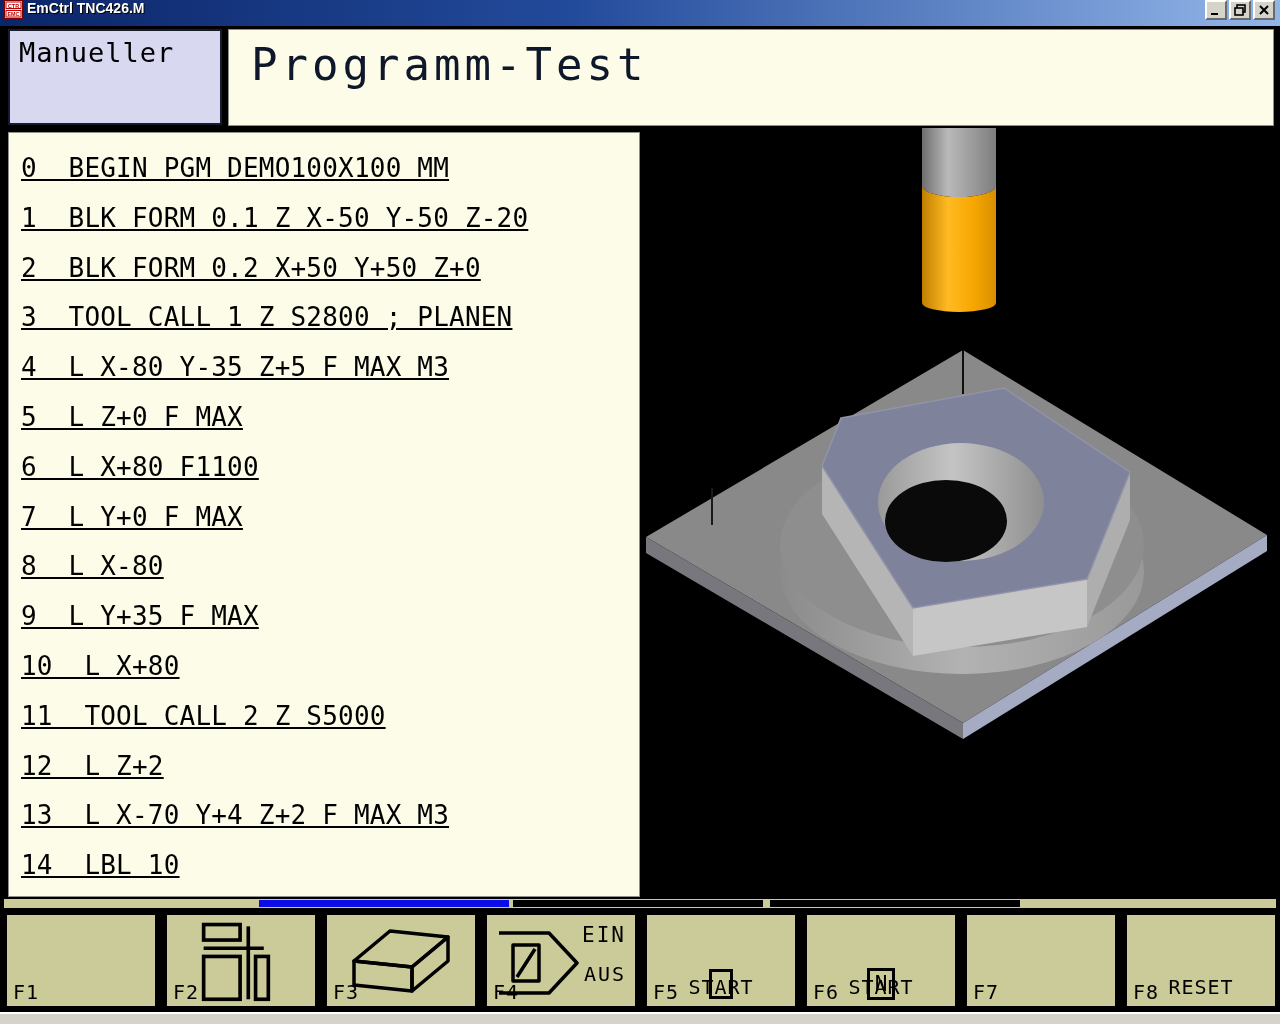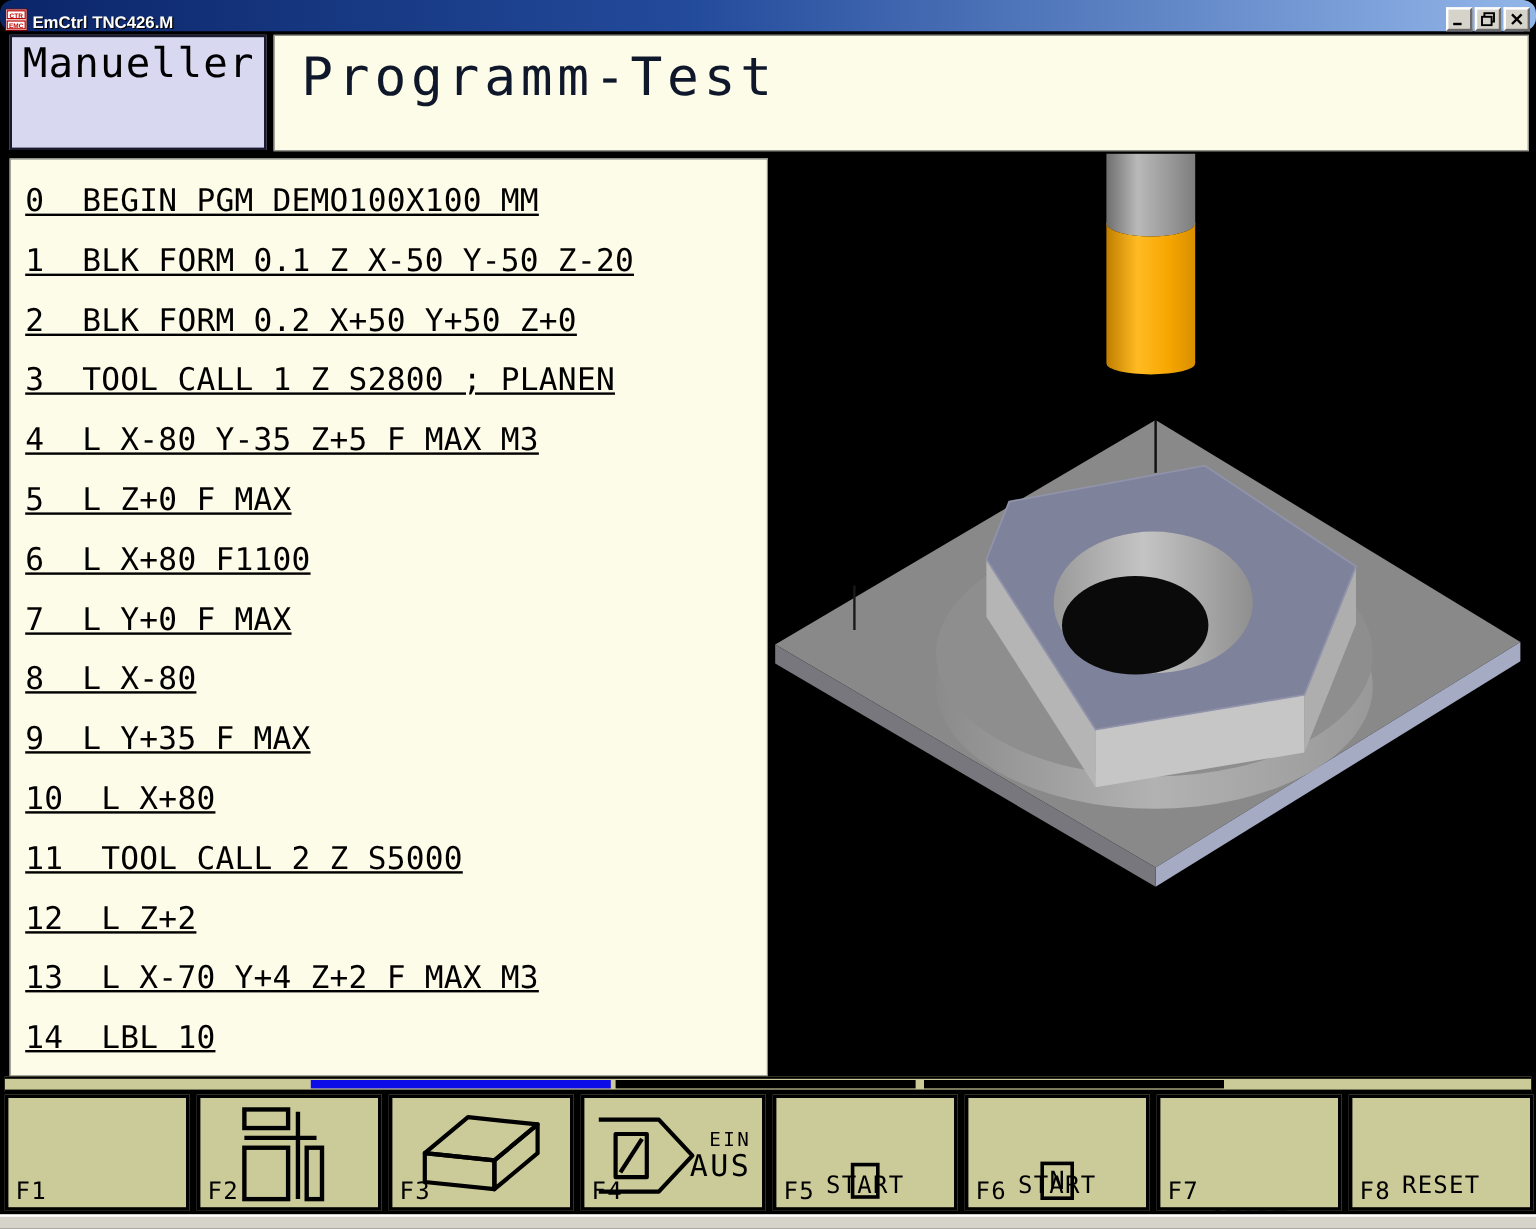--- a/index.html
+++ b/index.html
@@ -2,37 +2,37 @@
 <html><head>
 <meta charset="utf-8">
 <style>
   html,body{margin:0;padding:0;width:1280px;height:1024px;overflow:hidden;background:#000;}
   *{box-sizing:border-box;}
   .mono{font-family:"DejaVu Sans Mono", monospace;}
 
   
   .titlebar{position:absolute;left:0;top:0;width:1280px;height:26px;
     background:linear-gradient(90deg,#0b2569 0%,#234b9b 45%,#93b6e9 100%);
-    display:flex;align-items:flex-end;padding:0 3px;border-radius:11px;}
+    display:flex;align-items:flex-start;padding:0 3px;}
   .app-icon{width:19px;height:19px;margin:0 4px 0 1px;flex:0 0 auto;}
   .win-title{color:#fff;font:bold 14px "Liberation Sans",sans-serif;flex:1 1 auto;
     white-space:nowrap;text-shadow:1px 1px 0 #000;}
   .winbtns{display:flex;gap:2px;margin-right:2px;}
   .wbtn{width:22px;height:20px;background:#d6d3ca;border:2px solid;
     border-color:#ffffff #6a6a6a #6a6a6a #ffffff;padding:0;display:flex;
     align-items:center;justify-content:center;cursor:pointer;}
   .wbtn svg{display:block;}
 
   .bottomstrip{position:absolute;left:0;top:1012px;width:1280px;height:12px;
     background:#d6d3ca;border-top:2px solid #ffffff;}
 
   
   .mode-box{position:absolute;left:8px;top:29px;width:214px;height:96px;
     background:#d8d8f1;border:2px solid #1a1a2e;color:#000;
-    font-size:34px;line-height:32px;padding:6px 0 0 9px;letter-spacing:1px;}
+    font-size:27px;line-height:32px;padding:6px 0 0 9px;letter-spacing:1px;}
   .title-box{position:absolute;left:228px;top:29px;width:1046px;height:97px;
     background:#fdfce8;border:1px solid #90908a;color:#0f172a;}
   .title-box .t{position:absolute;left:22px;top:9px;font-size:44px;letter-spacing:4px;}
 
   
   .program-box{position:absolute;left:8px;top:132px;width:632px;height:765px;
     background:#fdfce8;border:1px solid #90908a;color:#000;overflow:hidden;text-decoration:underline;}
   .pline{position:relative;height:49.8px;line-height:49.8px;font-size:26px;
     letter-spacing:0.2px;padding-left:12px;white-space:pre;}
   .program-box .pad{height:11px;}
@@ -59,22 +59,22 @@
     font-size:20px;line-height:26px;letter-spacing:1px;white-space:pre;}
   .sk7 .sk-lines{top:36px;}
   .sq-icon{position:absolute;left:50%;bottom:7px;transform:translateX(-50%);
     width:24px;height:30px;border:3px solid #000;}
   .nbox{position:absolute;left:50%;bottom:6px;transform:translateX(-50%);
     width:28px;height:32px;border:3px solid #000;font-size:21px;line-height:26px;
     text-align:center;}
   .ico-center{position:absolute;left:0;top:0;width:100%;height:100%;
     display:flex;align-items:center;justify-content:center;}
   .f4wrap{position:absolute;left:6px;top:6px;}
-  .f4-ein{position:absolute;right:9px;top:25px;font-size:16px;letter-spacing:2px;}
-  .f4-aus{position:absolute;right:9px;bottom:20px;font-size:25px;letter-spacing:2px;}
+  .f4-ein{position:absolute;right:9px;top:8px;font-size:21px;letter-spacing:2px;}
+  .f4-aus{position:absolute;right:9px;bottom:20px;font-size:20px;letter-spacing:2px;}
 </style>
 </head>
 <body>
 
 <div class="titlebar">
   <svg class="app-icon" viewBox="0 0 19 19">
     <rect x="0.5" y="0.5" width="18" height="18" fill="#efefef" stroke="#7d0000"></rect>
     <rect x="2" y="2" width="15" height="6.5" fill="#fff" stroke="#c00000"></rect>
     <rect x="2" y="10.5" width="15" height="6.5" fill="#fff" stroke="#c00000"></rect>
     <text x="9.5" y="7.6" font-size="5.4" font-family="Liberation Sans,sans-serif" fill="#c00000" text-anchor="middle" font-weight="bold">CTR</text>

